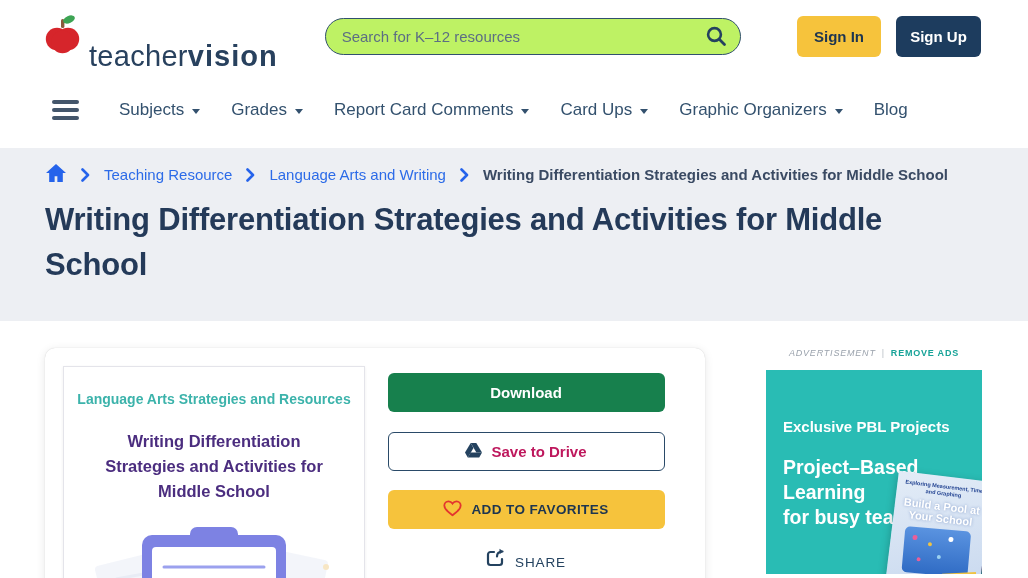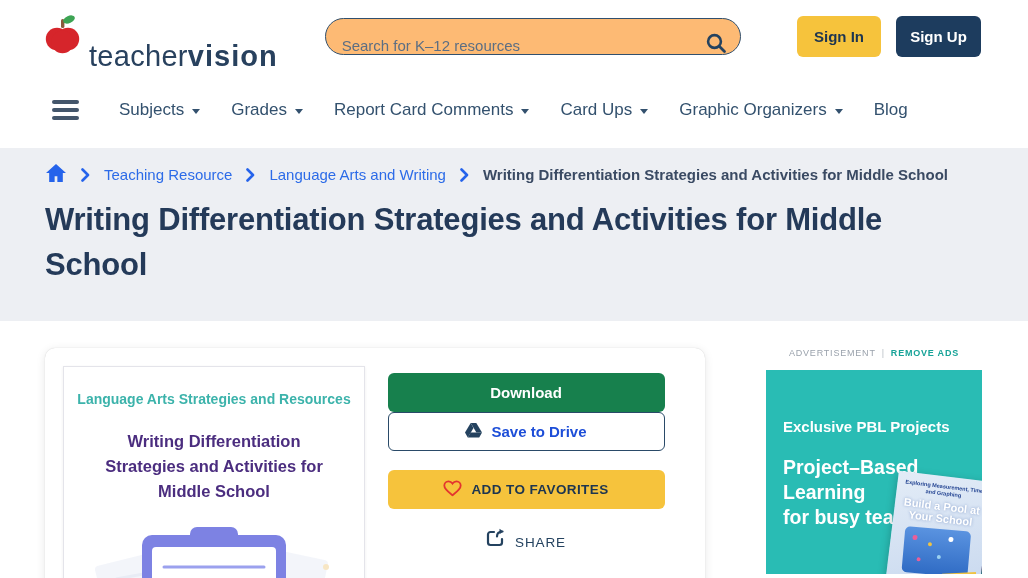--- a/index.html
+++ b/index.html
@@ -5,21 +5,21 @@
   * { margin:0; padding:0; box-sizing:border-box; }
   html,body { width:1028px; height:578px; overflow:hidden; background:#fff;
     font-family:"Liberation Sans", sans-serif; }
 
   
   .header { height:72px; display:flex; align-items:center; padding:0 47px 0 45px; background:#fff; }
   .logo { display:flex; align-items:center; gap:9px; cursor:pointer; }
   .brand { font-size:29px; color:#28415e; letter-spacing:.3px;margin-top:40px; }
   .brand .bold { font-weight:800; letter-spacing:1px; }
   .search { margin-left:47px; width:416px; height:37px; border:1.6px solid #31506e;
-    border-radius:19px; display:flex; align-items:flex-end; padding:0 13px 0 16px; background:#fdba74; }
+    border-radius:19px; display:flex; align-items:center; padding:0 13px 0 16px; background:#bef264; }
   .search input { border:none; outline:none; flex:1; font-size:15px; color:#33475c; background:transparent;
     font-family:"Liberation Sans", sans-serif; }
   .search input::placeholder { color:#5c6e83; opacity:1; }
   .search-btn { background:none; border:none; display:flex; cursor:pointer; }
   .auth { margin-left:auto; display:flex; gap:15px; }
   .btn-auth { height:41px; border:none; border-radius:6px; font-weight:700; font-size:15px;
     cursor:pointer; font-family:"Liberation Sans", sans-serif; }
   .btn-signin { width:84px; background:#f6c33c; color:#1d3550; }
   .btn-signup { width:85px; background:#1d3c5e; color:#fff; }
 
@@ -49,31 +49,31 @@
   .thumb-category { font-size:14px; color:#3cb3ab; font-weight:600; }
   .thumb-title { margin:22px auto 0; width:252px; font-size:16.5px; font-weight:700;
     color:#4b2d7f; line-height:1.5; }
   .thumb-illustration { margin-top:24px; }
 
   .actions { flex:1; display:flex; flex-direction:column; align-items:center; padding-top:7px; }
   .btn-action { width:277px; height:39px; border-radius:6px; font-weight:700; font-size:15px;
     display:flex; align-items:center; justify-content:center; gap:9px; cursor:pointer; border:none;
     font-family:"Liberation Sans", sans-serif; }
   .btn-download { background:#17804d; color:#fff; }
-  .btn-drive { background:#fff; border:1px solid #2a4a68; color:#1d4ed8; }
+  .btn-drive { margin-top:20px; background:#fff; border:1px solid #2a4a68; color:#be185d; }
   .btn-fav { margin-top:19px; background:#f6c33c; color:#1d3550; font-size:13.5px; letter-spacing:.4px; }
   .btn-share { margin-top:19px; background:none; border:none; color:#24425f; font-weight:400;
     font-size:13.5px; letter-spacing:.9px; display:flex; align-items:flex-end; gap:9px; cursor:pointer;
     font-family:"Liberation Sans", sans-serif; }
 
   
   .rail { margin-left:61px; width:216px; flex:none; }
   .ad-label { display:flex; justify-content:center; align-items:center; gap:6px;
     font-size:9px; letter-spacing:.8px; }
-  .ad-label .adv { color:#9aa2ac; }
+  .ad-label .adv { color:#9aa2ac;font-style:italic; }
   .ad-label .bar { color:#b9bfc6; }
   .ad-label .remove { color:#17a398; font-weight:700; cursor:pointer; }
   .ad { margin-top:12px; position:relative; width:216px; height:204px; background:#29bcb4;
     overflow:hidden; cursor:pointer; }
   .ad-eyebrow { position:absolute; left:17px; top:48px; color:#fff; font-weight:700; font-size:15px; }
   .ad-headline { position:absolute; left:17px; top:85px; color:#fff; font-weight:700;
     font-size:19.5px; line-height:25px; }
   .booklet-back { position:absolute; left:204px; top:118px; width:16px; height:95px;
     background:#43325e; transform:rotate(7deg); }
   .booklet { position:absolute; left:126px; top:106px; width:94px; height:108px;

